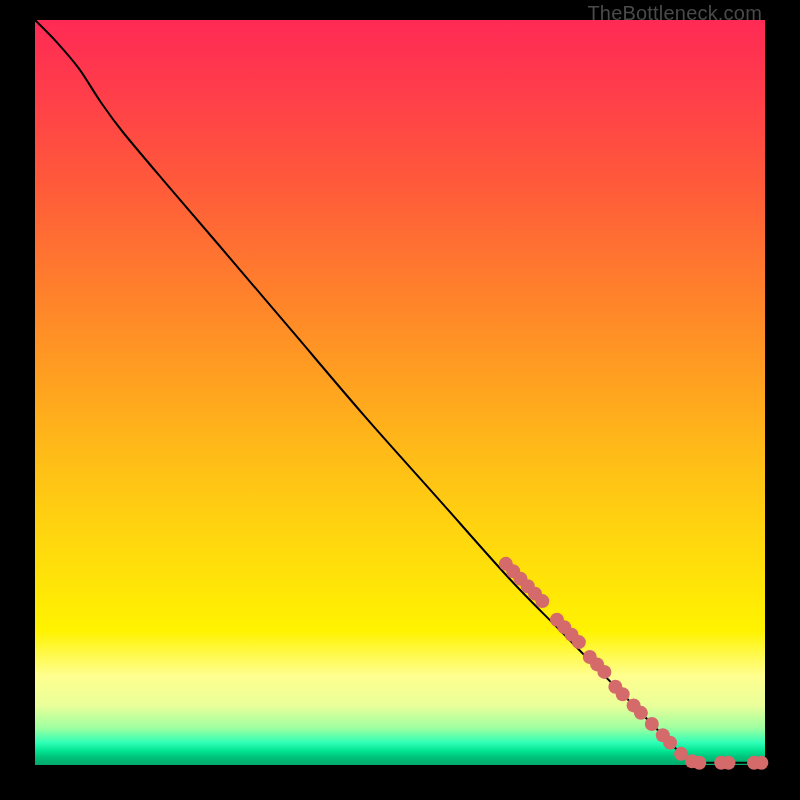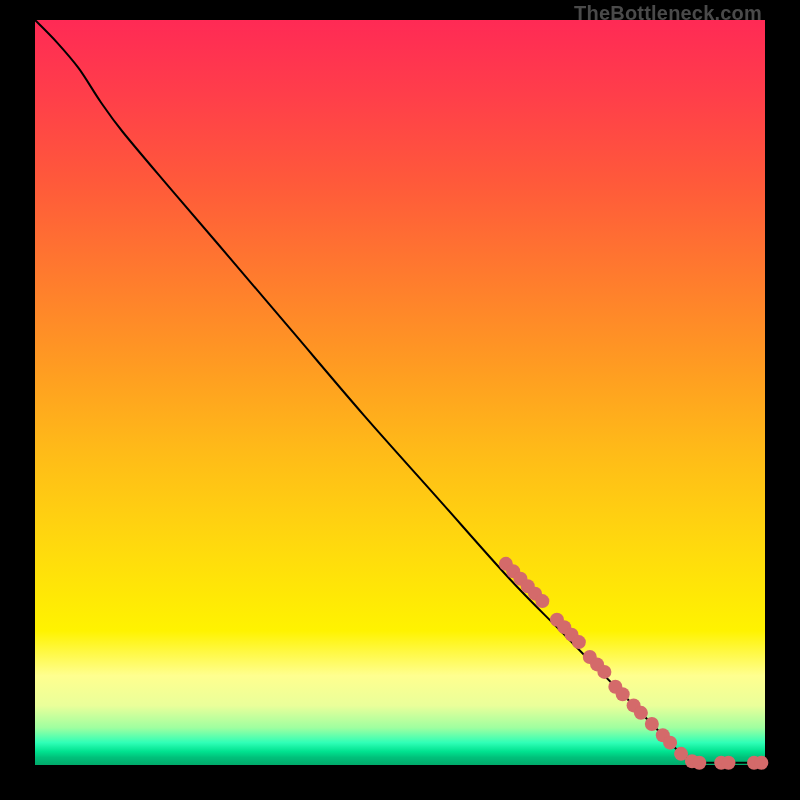--- a/index.html
+++ b/index.html
@@ -42,21 +42,21 @@
       #00c07a 99%,
       #00aa6a 100%
     );
   }
   .watermark {
     position: absolute;
     top: 2px;
     right: 38px;
     color: #4a4a4a;
     font-size: 20px;
-    font-weight: 700;
+    font-weight: 400;
     letter-spacing: 0.2px;
     user-select: none;
   }
   svg.overlay {
     position: absolute;
     left: 0;
     top: 0;
     width: 730px;
     height: 745px;
     overflow: visible;

